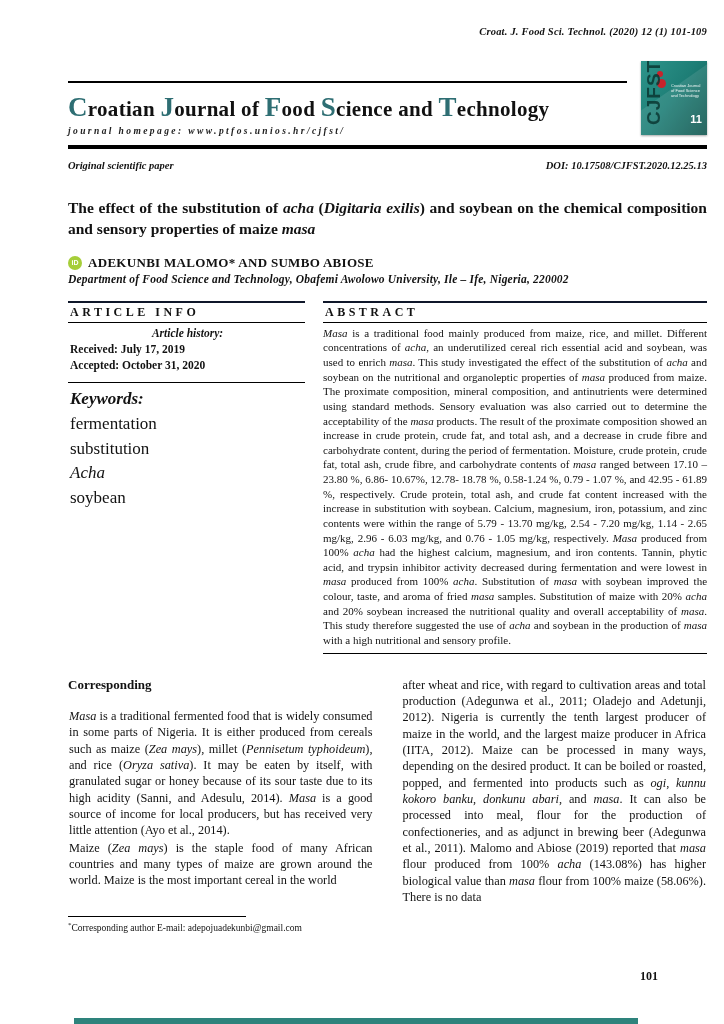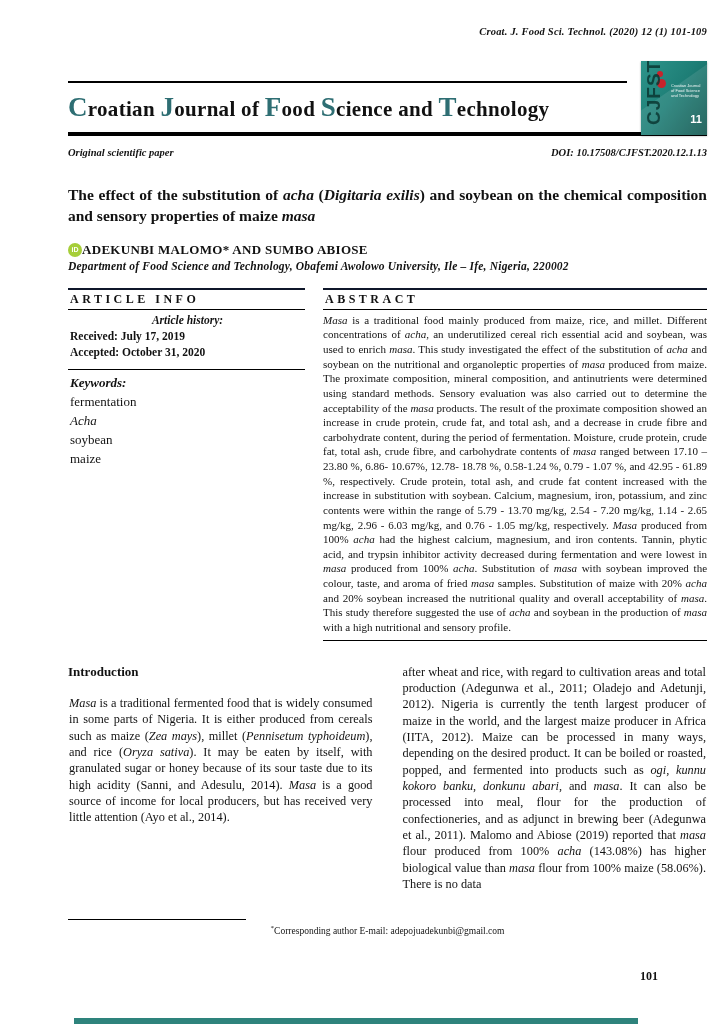--- a/index.html
+++ b/index.html
@@ -39,47 +39,47 @@
     font-family:Liberation Sans, sans-serif;}
 
   
   .meta-row{display:flex;justify-content:space-between;margin-top:11px;
     font-size:10.5px;font-style:italic;}
   .meta-row .type{font-weight:bold;}
   .meta-row .doi{font-weight:bold;}
 
   
   .article-title{margin-top:27px;font-size:15.5px;font-weight:bold;text-align:justify;line-height:1.35;}
-  .authors-row{margin-top:15px;display:flex;align-items:center;}
+  .authors-row{margin-top:15px;display:flex;align-items:center;gap:6px;}
   .orcid{width:14px;height:14px;border-radius:50%;background:#a6ce39;color:#fff;
     display:inline-flex;align-items:center;justify-content:center;font-size:7px;font-weight:bold;
     font-family:"Liberation Sans",sans-serif;flex:0 0 auto;}
   .authors{font-size:13px;font-weight:bold;letter-spacing:.3px;}
   .affiliation{margin-top:2px;font-size:11.5px;font-weight:bold;font-style:italic;letter-spacing:.2px;}
 
   
   .info-grid{display:grid;grid-template-columns:237px 1fr;column-gap:18px;margin-top:16px;}
   .sec-head{border-top:2px solid #0f172a;border-bottom:1.5px solid #000;
     font-size:12px;font-weight:bold;letter-spacing:3.5px;padding:2px 0 2px 2px;}
   .hist-block{border-bottom:1.5px solid #000;padding:3px 0 9px 2px;font-size:11.5px;line-height:1.38;}
   .hist-label{font-weight:bold;font-style:italic;text-align:center;}
   .hist-line{font-weight:bold;}
-  .kw-block{padding:4px 0 0 2px;font-size:13px;line-height:1.45;}
+  .kw-block{padding:4px 0 0 2px;font-size:17px;line-height:1.45;}
   .kw-label{font-weight:bold;font-style:italic;}
   .abstract-text{font-size:11px;line-height:1.33;text-align:justify;padding:3px 0 5px;
     border-bottom:1.5px solid #000;}
 
   
   .intro-grid{display:grid;grid-template-columns:1fr 1fr;column-gap:28px;margin-top:22px;
     font-size:12.3px;line-height:1.33;text-align:justify;}
   .intro-head{font-weight:bold;font-size:13px;margin:0 0 15px 0;text-align:left;}
   .intro-grid p{margin:1px;}
 
   
-  .footnote{margin-top:26px;text-align:center;}
+  .footnote{margin-top:10px;}
   .footnote-rule{width:178px;border-top:1.5px solid #000;}
   .footnote-text{font-size:9.5px;margin-top:4px;}
   .footnote-text sup{font-size:7px;}
 
   
   .page-number{position:absolute;right:66px;bottom:40px;font-size:12px;font-weight:bold;}
   .bottom-strip{position:absolute;left:74px;right:86px;bottom:0;height:6px;background:#2e837c;}
 </style>
 </head>
 <body>
@@ -92,26 +92,27 @@
     <div class="logo">
       <div class="logo-diag"></div>
       <span class="dot d1"></span>
       <span class="dot d2"></span>
       <div class="logo-acronym">CJFST</div>
       <div class="logo-cover-title">Croatian Journal of Food Science and Technology</div>
       <div class="logo-issue">11</div>
     </div>
     <div class="rule-thin"></div>
     <div class="journal-title"><span class="cap">C</span>roatian <span class="cap">J</span>ournal of <span class="cap">F</span>ood <span class="cap">S</span>cience and <span class="cap">T</span>echnology</div>
+    <div class="homepage">journal homepage: www.ptfos.unios.hr/cjfst/</div>
     <div class="rule-thick"></div>
   </div>
 
   <div class="meta-row">
     <span class="type">Original scientific paper</span>
-    <span class="doi">DOI: 10.17508/CJFST.2020.12.1.13</span>
+    <span class="doi">DOI: 10.17508/CJFST.2020.12.25.13</span>
   </div>
 
   <div class="article-title">The effect of the substitution of <i>acha</i> (<i>Digitaria exilis</i>) and soybean on the chemical composition and sensory properties of maize <i>masa</i></div>
 
   <div class="authors-row">
     <span class="orcid">iD</span>
     <span class="authors">ADEKUNBI MALOMO* AND SUMBO ABIOSE</span>
   </div>
 
   <div class="affiliation">Department of Food Science and Technology, Obafemi Awolowo University, Ile – Ife, Nigeria, 220002</div>
@@ -120,35 +121,36 @@
     <div>
       <div class="sec-head">ARTICLE INFO</div>
       <div class="hist-block">
         <div class="hist-label">Article history:</div>
         <div class="hist-line">Received: July 17, 2019</div>
         <div class="hist-line">Accepted: October 31, 2020</div>
       </div>
       <div class="kw-block">
         <div class="kw-label">Keywords:</div>
         <div>fermentation</div>
+        <div>substitution</div>
         <div><i>Acha</i></div>
         <div>soybean</div>
-        <div>maize</div>
       </div>
     </div>
     <div>
       <div class="sec-head">ABSTRACT</div>
       <div class="abstract-text"><i>Masa</i> is a traditional food mainly produced from maize, rice, and millet. Different concentrations of <i>acha</i>, an underutilized cereal rich essential acid and soybean, was used to enrich <i>masa</i>. This study investigated the effect of the substitution of <i>acha</i> and soybean on the nutritional and organoleptic properties of <i>masa</i> produced from maize. The proximate composition, mineral composition, and antinutrients were determined using standard methods. Sensory evaluation was also carried out to determine the acceptability of the <i>masa</i> products. The result of the proximate composition showed an increase in crude protein, crude fat, and total ash, and a decrease in crude fibre and carbohydrate content, during the period of fermentation. Moisture, crude protein, crude fat, total ash, crude fibre, and carbohydrate contents of <i>masa</i> ranged between 17.10 – 23.80 %, 6.86- 10.67%, 12.78- 18.78 %, 0.58-1.24 %, 0.79 - 1.07 %, and 42.95 - 61.89 %, respectively. Crude protein, total ash, and crude fat content increased with the increase in substitution with soybean. Calcium, magnesium, iron, potassium, and zinc contents were within the range of 5.79 - 13.70 mg/kg, 2.54 - 7.20 mg/kg, 1.14 - 2.65 mg/kg, 2.96 - 6.03 mg/kg, and 0.76 - 1.05 mg/kg, respectively. <i>Masa</i> produced from 100% <i>acha</i> had the highest calcium, magnesium, and iron contents. Tannin, phytic acid, and trypsin inhibitor activity decreased during fermentation and were lowest in <i>masa</i> produced from 100% <i>acha</i>. Substitution of <i>masa</i> with soybean improved the colour, taste, and aroma of fried <i>masa</i> samples. Substitution of maize with 20% <i>acha</i> and 20% soybean increased the nutritional quality and overall acceptability of <i>masa</i>. This study therefore suggested the use of <i>acha</i> and soybean in the production of <i>masa</i> with a high nutritional and sensory profile.</div>
     </div>
   </div>
 
   <div class="intro-grid">
     <div>
-      <div class="intro-head">Introduction</div>
+      <div class="intro-head">Corresponding</div>
       <p><i>Masa</i> is a traditional fermented food that is widely consumed in some parts of Nigeria. It is either produced from cereals such as maize (<i>Zea mays</i>), millet (<i>Pennisetum typhoideum</i>), and rice (<i>Oryza sativa</i>). It may be eaten by itself, with granulated sugar or honey because of its sour taste due to its high acidity (Sanni, and Adesulu, 2014). <i>Masa</i> is a good source of income for local producers, but has received very little attention (Ayo et al., 2014).</p>
+      <p>Maize (<i>Zea mays</i>) is the staple food of many African countries and many types of maize are grown around the world. Maize is the most important cereal in the world</p>
     </div>
     <div>
       <p>after wheat and rice, with regard to cultivation areas and total production (Adegunwa et al., 2011; Oladejo and Adetunji, 2012). Nigeria is currently the tenth largest producer of maize in the world, and the largest maize producer in Africa (IITA, 2012). Maize can be processed in many ways, depending on the desired product. It can be boiled or roasted, popped, and fermented into products such as <i>ogi</i>, <i>kunnu kokoro banku</i>, <i>donkunu abari</i>, and <i>masa</i>. It can also be processed into meal, flour for the production of confectioneries, and as adjunct in brewing beer (Adegunwa et al., 2011). Malomo and Abiose (2019) reported that <i>masa</i> flour produced from 100% <i>acha</i> (143.08%) has higher biological value than <i>masa</i> flour from 100% maize (58.06%). There is no data</p>
     </div>
   </div>
 
   <div class="footnote">
     <div class="footnote-rule"></div>
     <div class="footnote-text"><sup>*</sup><span>Corresponding author E-mail: adepojuadekunbi@gmail.com</span></div>
   </div>

